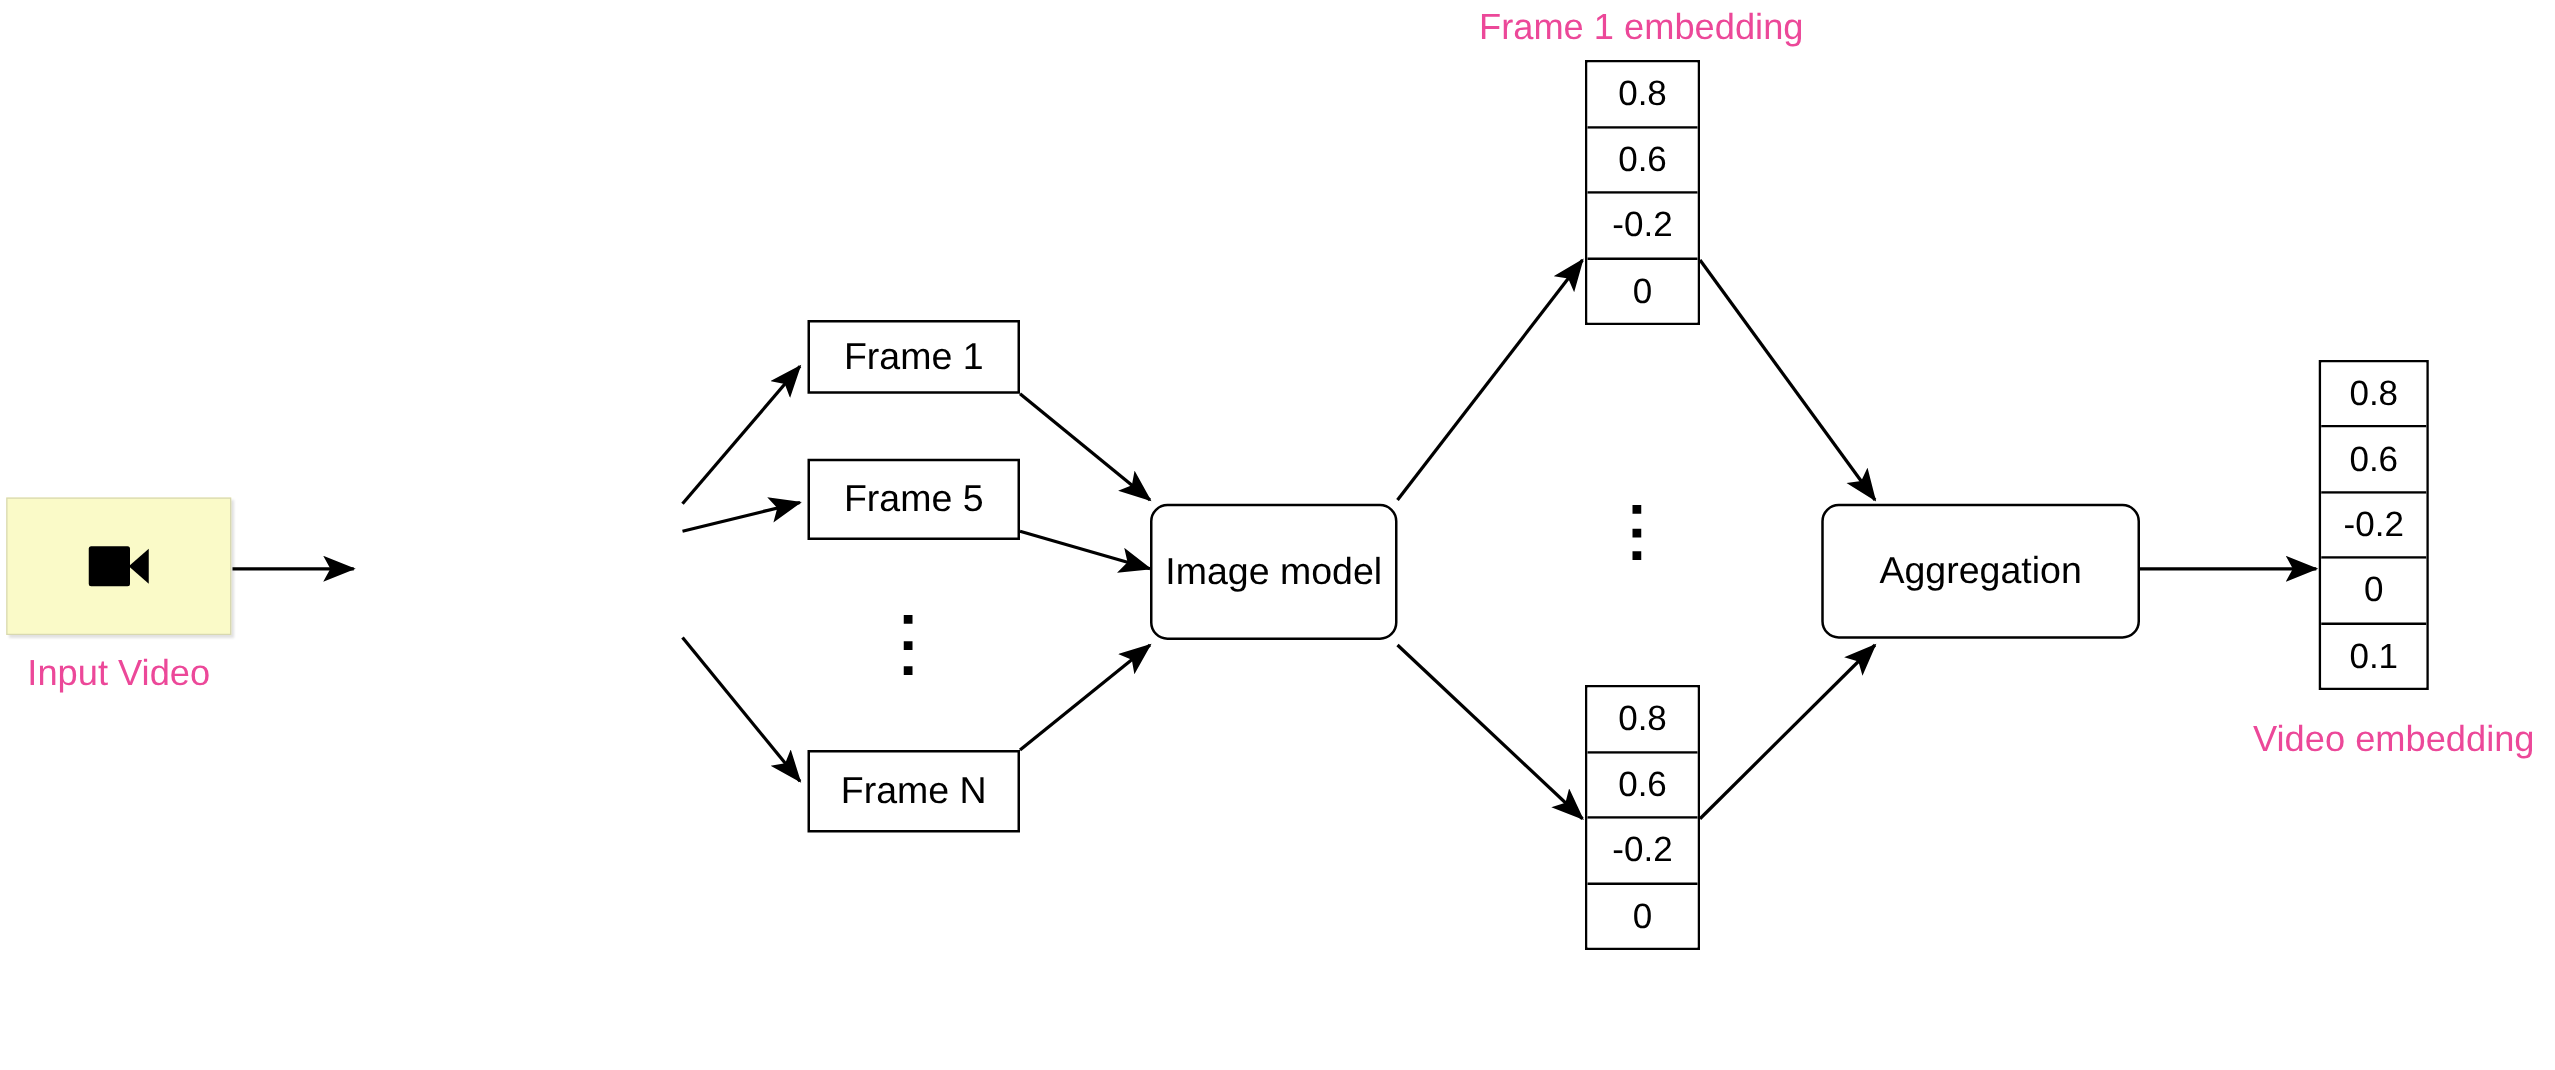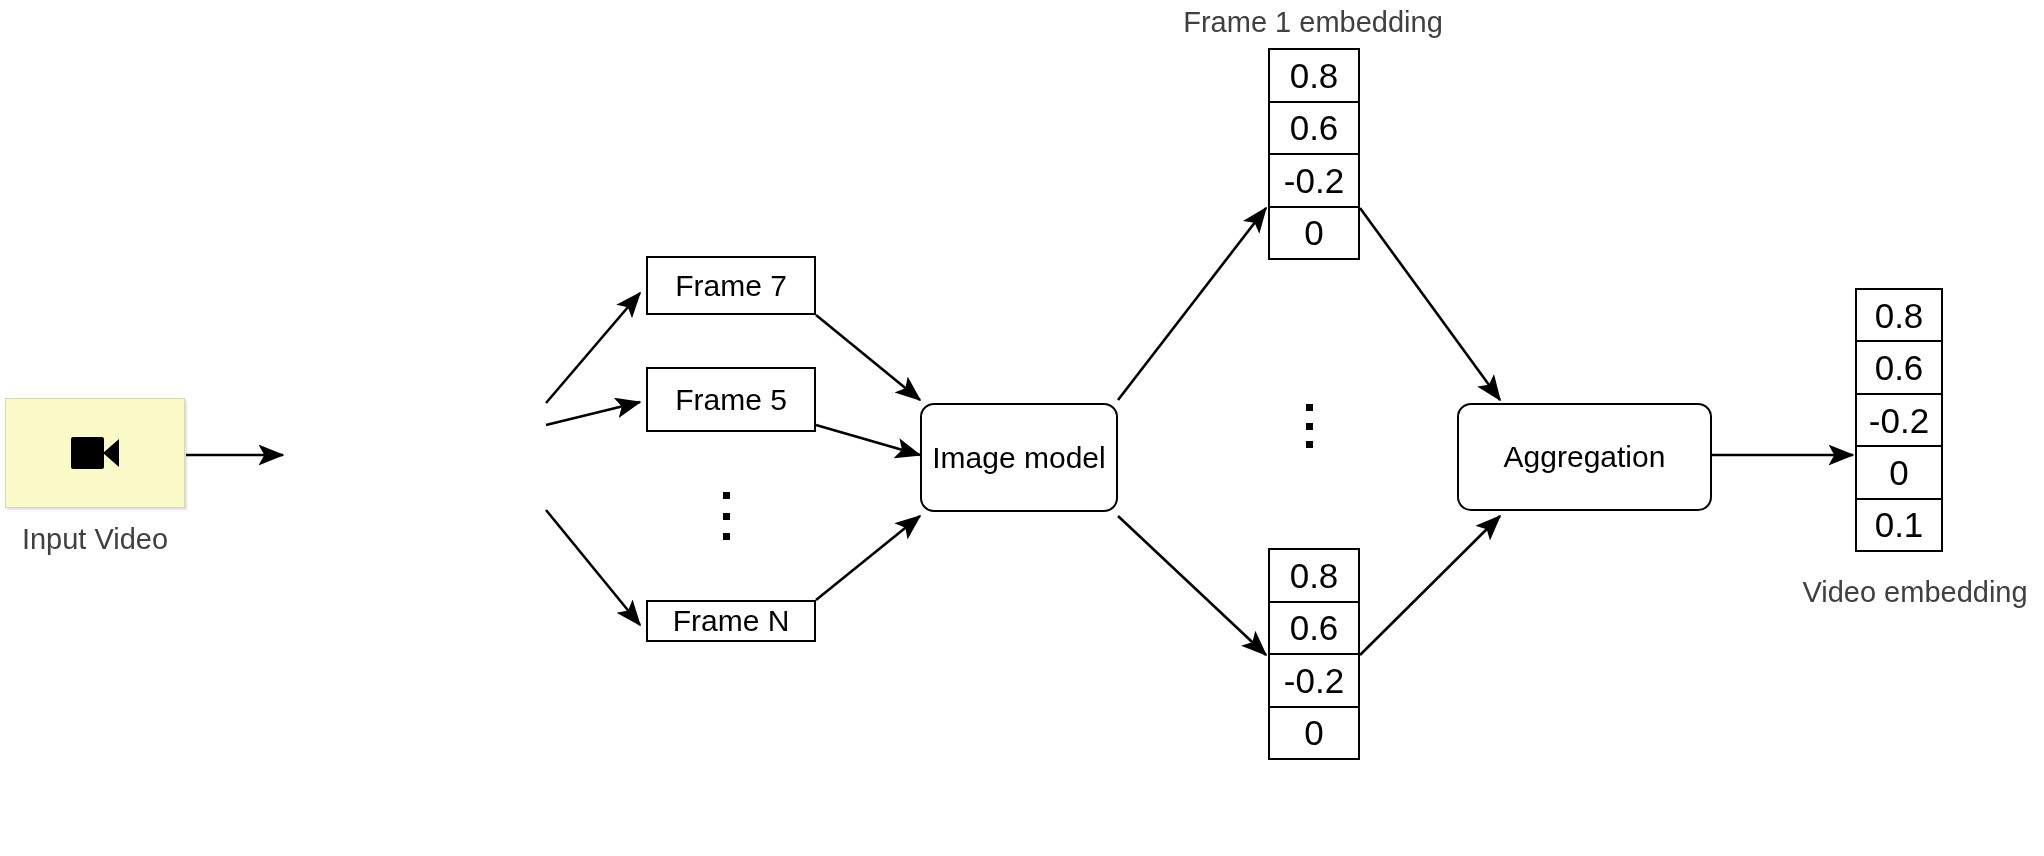--- a/index.html
+++ b/index.html
@@ -75,21 +75,21 @@
     border-bottom: 14px solid transparent;
     border-right: 16px solid #000000;
   }
 
   
   .label {
     position: absolute;
     font-size: 29px;
     line-height: 1;
     white-space: nowrap;
-    color: #404040;
+    color: #ec4899;
   }
   .label.center {
     transform: translateX(-50%);
     text-align: center;
   }
 
   
   .vector {
     position: absolute;
     box-sizing: border-box;
@@ -97,21 +97,21 @@
     background: #ffffff;
     display: flex;
     flex-direction: column;
   }
   .vector .cell {
     box-sizing: border-box;
     flex: 1 1 0;
     display: flex;
     align-items: center;
     justify-content: center;
-    font-size: 35px;
+    font-size: 28px;
     line-height: 1;
     border-bottom: 2.2px solid #000000;
     background: #ffffff;
   }
   .vector .cell:last-child {
     border-bottom: none;
   }
 
   
   .vdots {
@@ -168,34 +168,34 @@
   <div class="videobox" style="left:5px; top:398px; width:180px; height:110px;">
     <span class="cam">
       <span class="body"></span>
         <span class="lens"></span>
     </span>
   </div>
   <div class="label center" style="left:95px; top:525px;">Input Video</div>
 
 
   <div class="node" style="left:646px; top:256px; width:170px; height:59px;">
-    <span>Frame 7</span>
+    <span>Frame 1</span>
   </div>
 
   <div class="node" style="left:646px; top:367px; width:170px; height:65px;">
     <span>Frame 5</span>
   </div>
 
   <div class="vdots" style="left:722px; top:492px; width:8px; height:48px;">
     <i></i>
       <i></i>
       <i></i>
   </div>
 
-  <div class="node" style="left:646px; top:600px; width:170px; height:42px;">
+  <div class="node" style="left:646px; top:600px; width:170px; height:66px;">
     <span>Frame N</span>
   </div>
 
   <div class="node rounded" style="left:920px; top:403px; width:198px; height:109px;">
     <span>Image model</span>
   </div>
 
   <div class="label center" style="left:1313px; top:8px;">Frame 1 embedding</div>
 
   <div class="vector" style="left:1268px; top:48px; width:92px; height:212px;">

